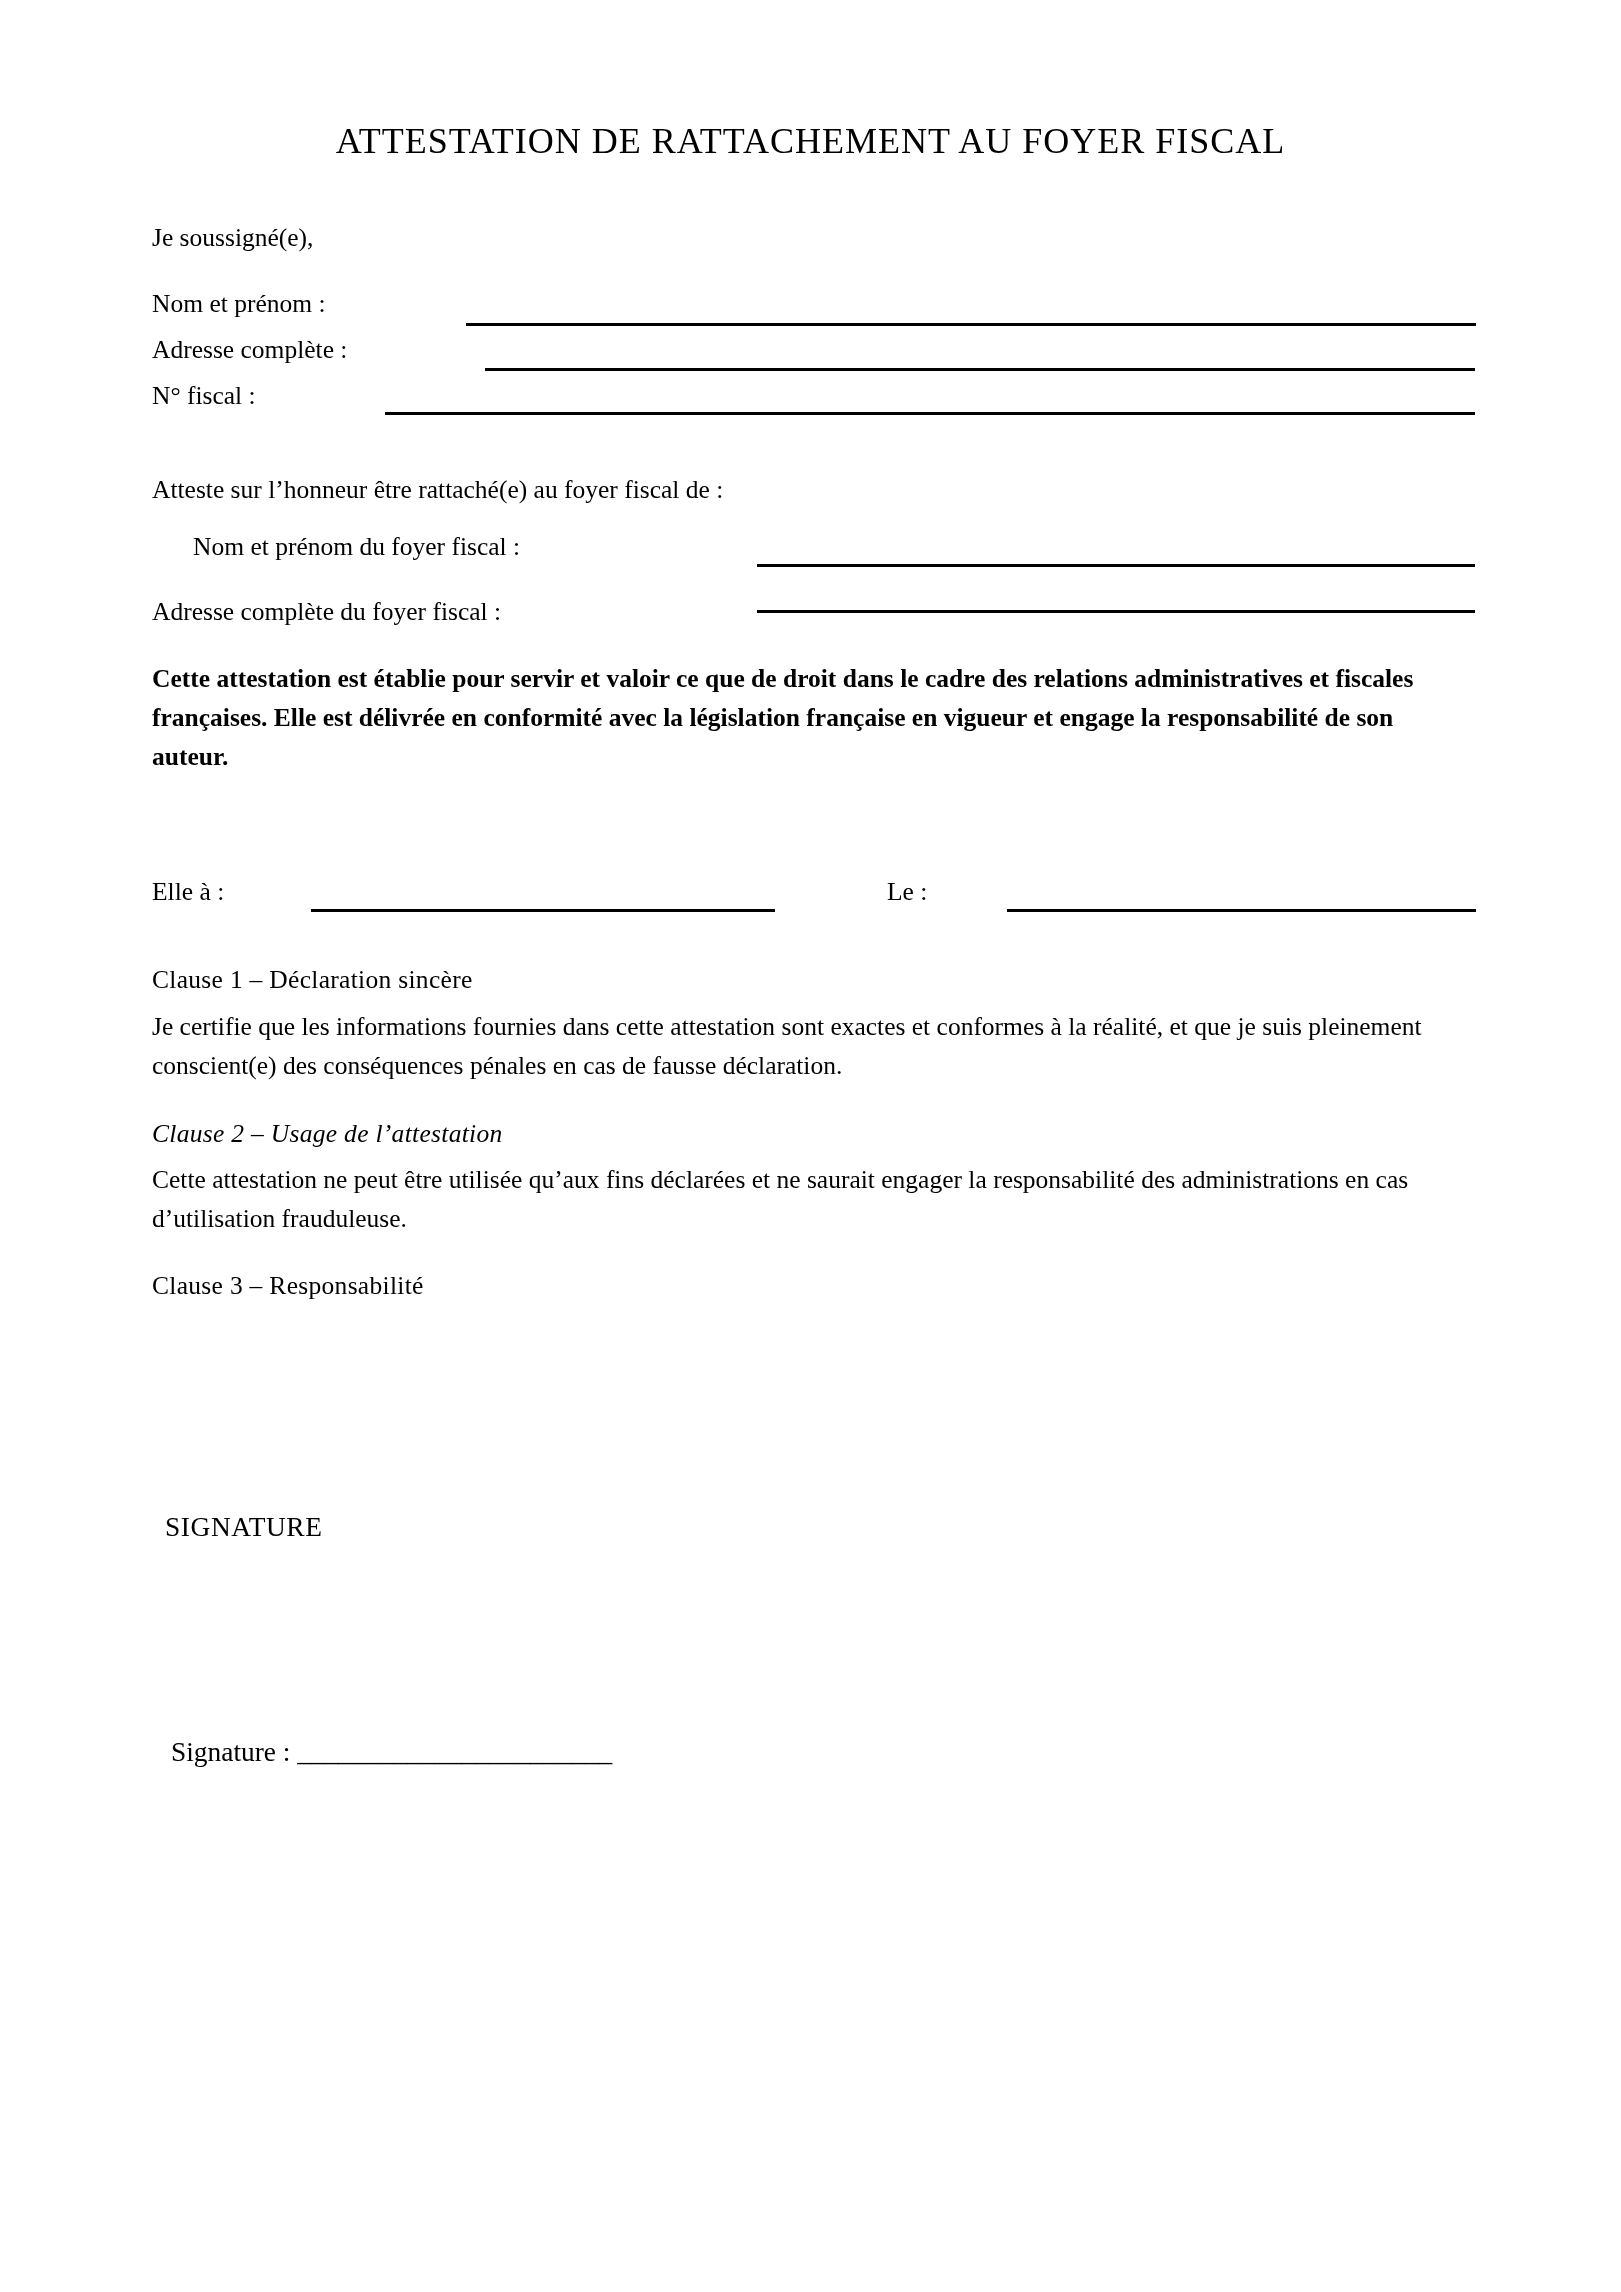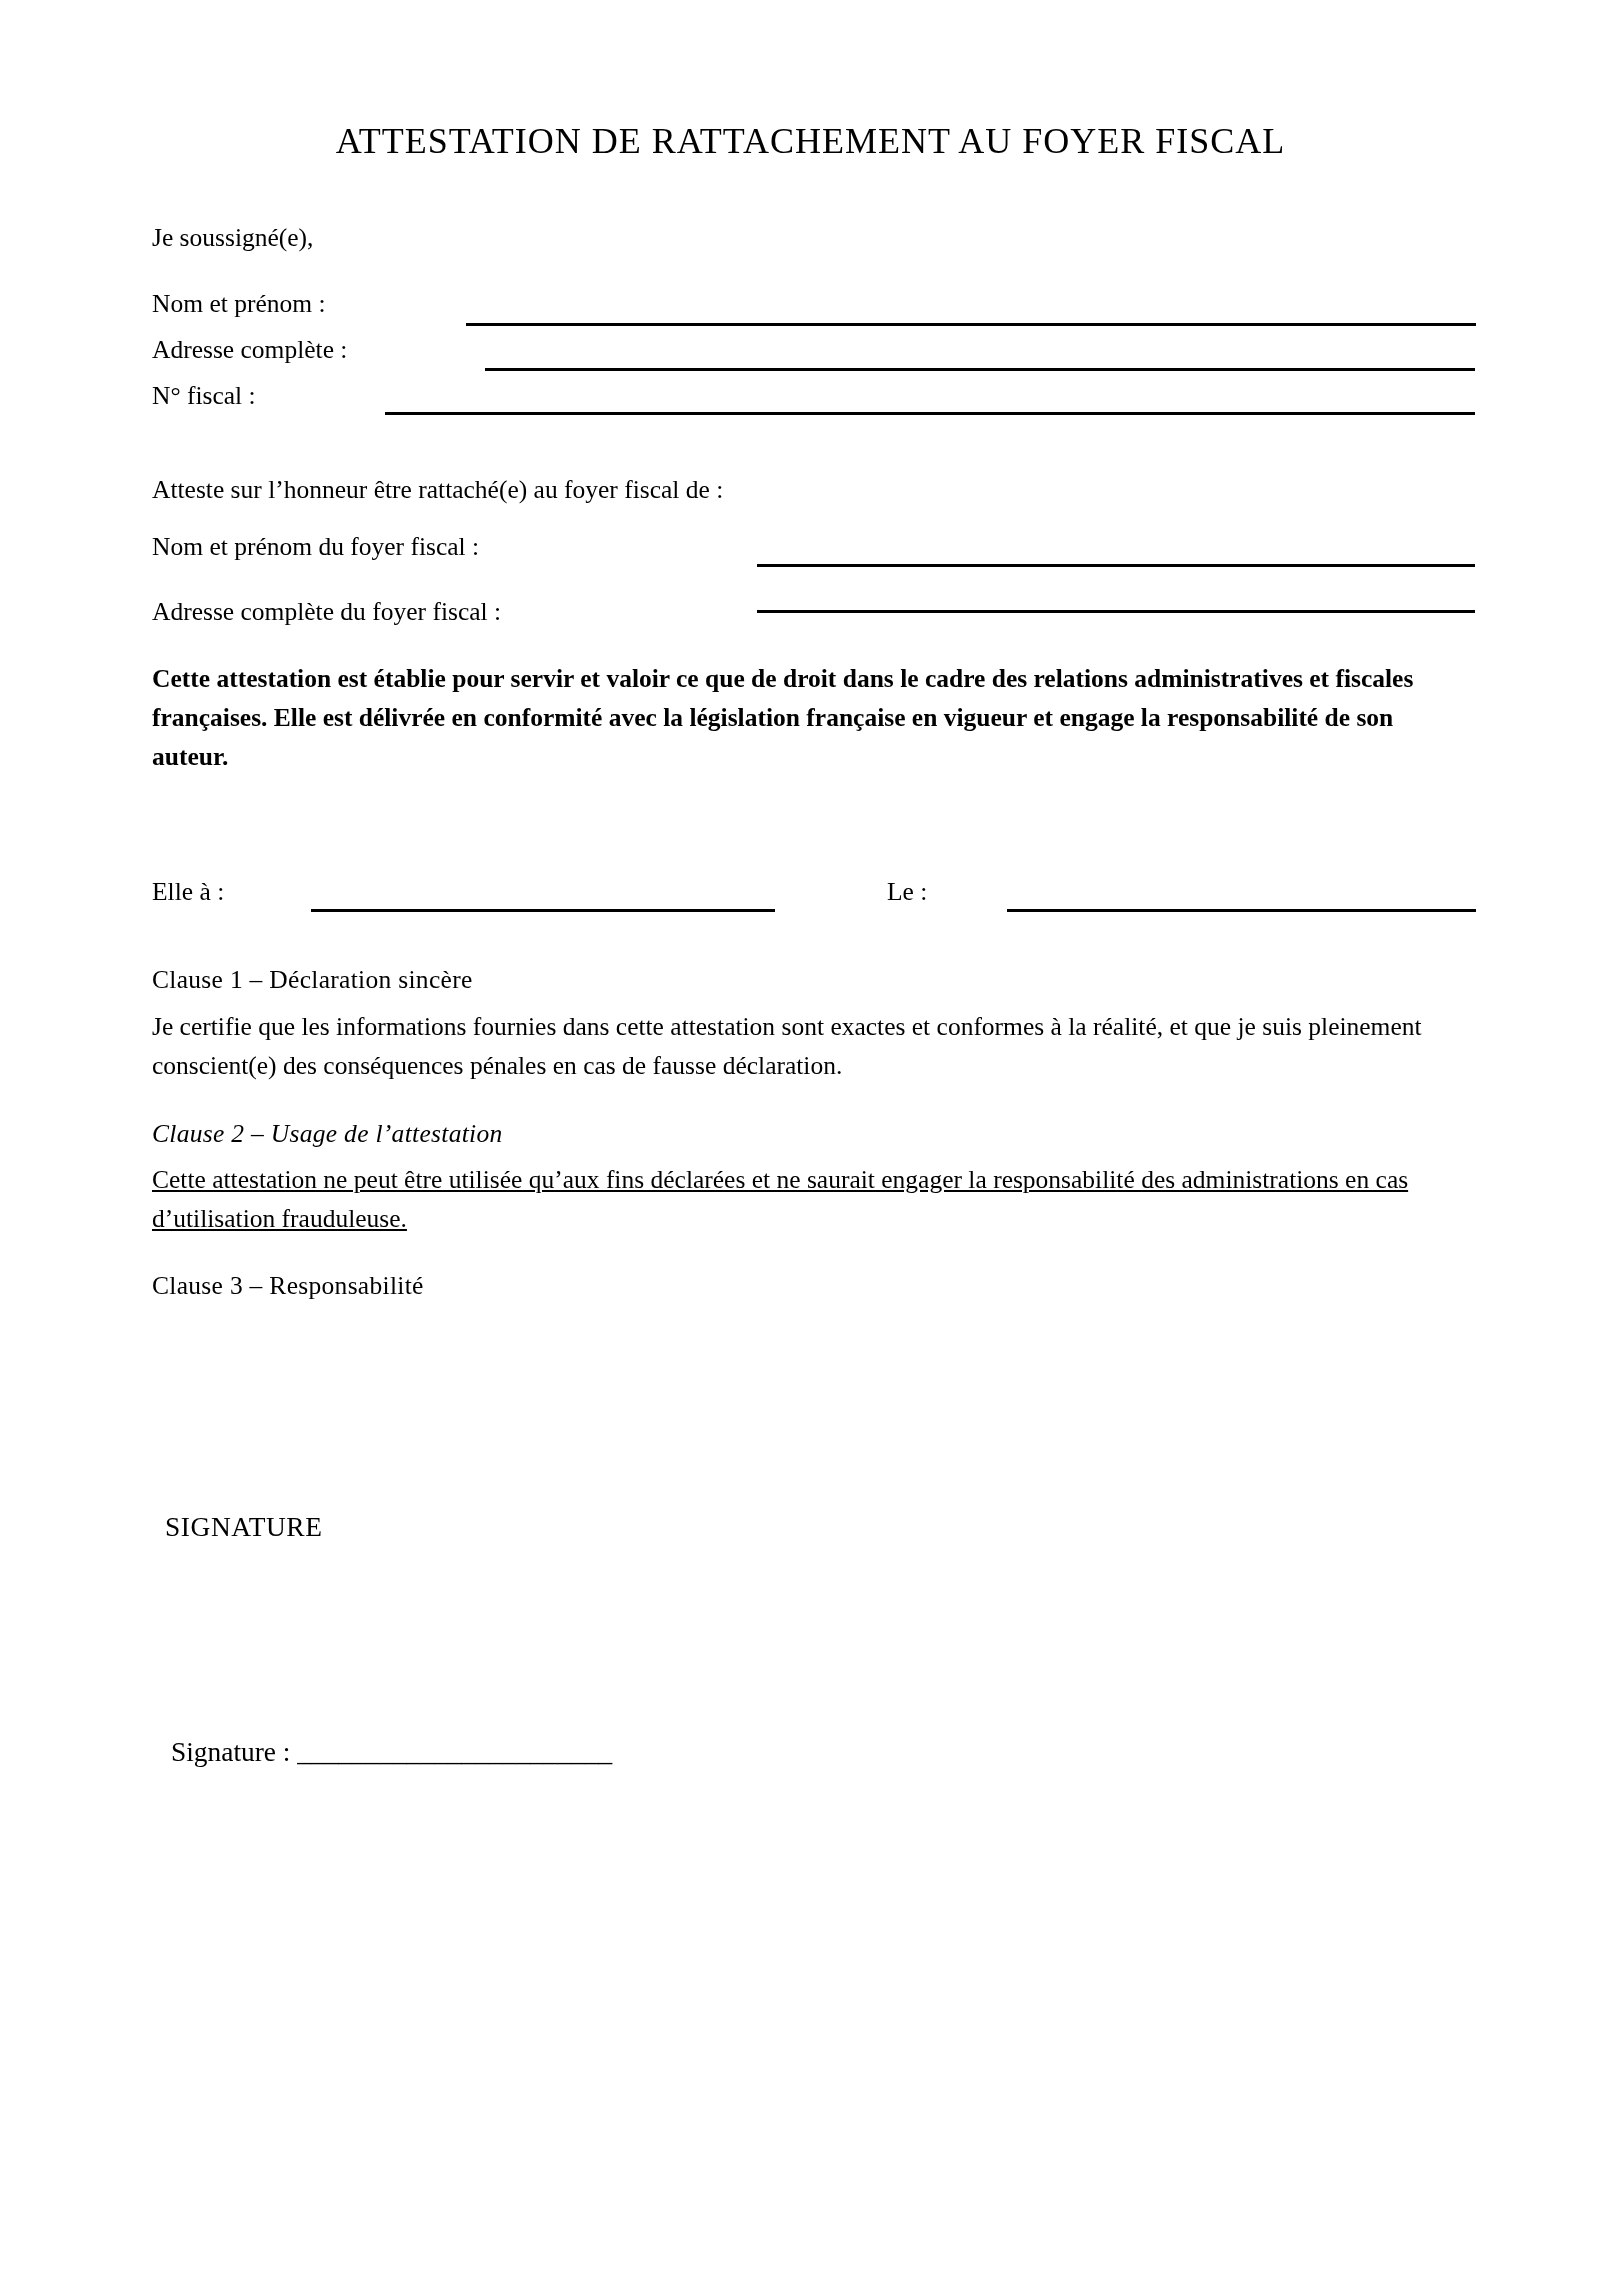--- a/index.html
+++ b/index.html
@@ -124,39 +124,39 @@
   <div class="rule" style="left:466px; top:323px; width:1010px;"></div>
 
   <div class="line-label" style="top:333px;">Adresse complète :</div>
   <div class="rule" style="left:485px; top:368px; width:990px;"></div>
 
   <div class="line-label" style="top:379px;text-align:right;">N° fiscal :</div>
   <div class="rule" style="left:385px; top:412px; width:1090px;"></div>
 
   <div class="line-label" style="top:473px;">Atteste sur l’honneur être rattaché(e) au foyer fiscal de :</div>
 
-  <div class="line-label" style="top:530px;">Nom et prénom du foyer fiscal :</div>
+  <div class="line-label" style="top:530px;margin-left:41px;">Nom et prénom du foyer fiscal :</div>
   <div class="rule" style="left:757px; top:564px; width:718px;"></div>
 
   <div class="line-label" style="top:576px;margin-top:19px;">Adresse complète du foyer fiscal :</div>
   <div class="rule" style="left:757px; top:610px; width:718px;"></div>
 
   <div class="para" style="top:659px;">Cette attestation est établie pour servir et valoir ce que de droit dans le cadre des relations administratives et fiscales françaises. Elle est délivrée en conformité avec la législation française en vigueur et engage la responsabilité de son auteur.</div>
 
   <div class="inline-label" style="left:152px; top:875px;">Elle à :</div>
   <div class="rule" style="left:311px; top:909px; width:464px;"></div>
 
   <div class="inline-label" style="left:887px; top:875px;">Le :</div>
   <div class="rule" style="left:1007px; top:909px; width:469px;"></div>
 
   <div class="clause-title" style="top:963px;">Clause 1 – Déclaration sincère</div>
   <div class="clause-body" style="top:1007px;">Je certifie que les informations fournies dans cette attestation sont exactes et conformes à la réalité, et que je suis pleinement conscient(e) des conséquences pénales en cas de fausse déclaration.</div>
 
   <div class="clause-title" style="top:1117px;font-style:italic;">Clause 2 – Usage de l’attestation</div>
-  <div class="clause-body" style="top:1160px;text-decoration:underline;">Cette attestation ne peut être utilisée qu’aux fins déclarées et ne saurait engager la responsabilité des administrations en cas d’utilisation frauduleuse.</div>
+  <div class="clause-body" style="top:1160px;">Cette attestation ne peut être utilisée qu’aux fins déclarées et ne saurait engager la responsabilité des administrations en cas d’utilisation frauduleuse.</div>
 
   <div class="clause-title" style="top:1269px;">Clause 3 – Responsabilité</div>
 
   <div class="signature-heading" style="top:1510px;">SIGNATURE</div>
 
   <div class="signature-line" style="top:1735px;">Signature : _______________________</div>
 
 </div>
 
 

